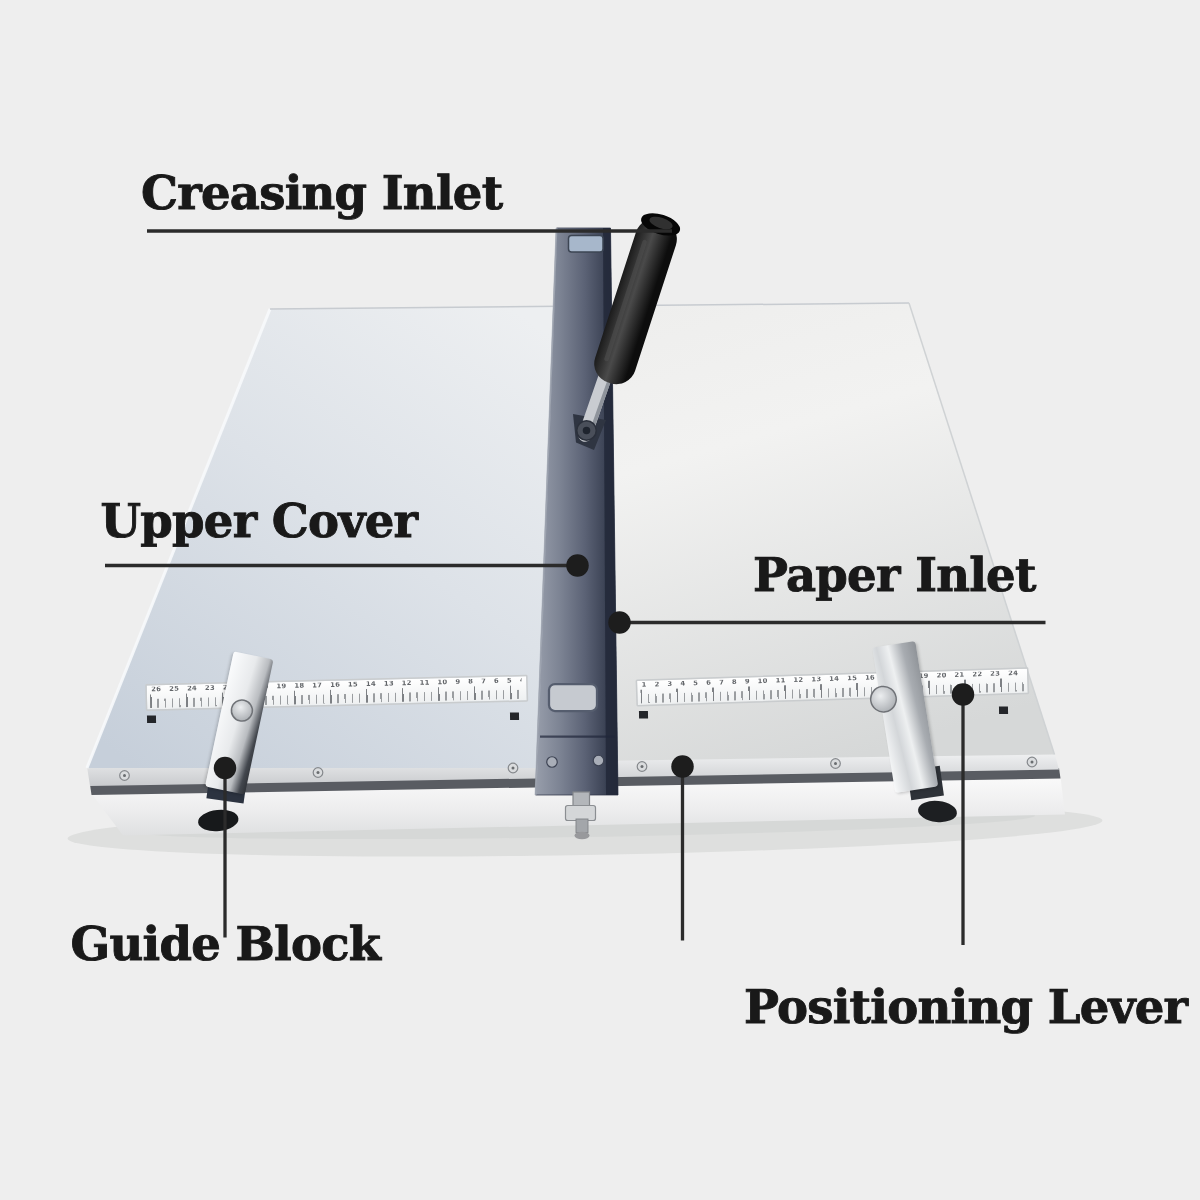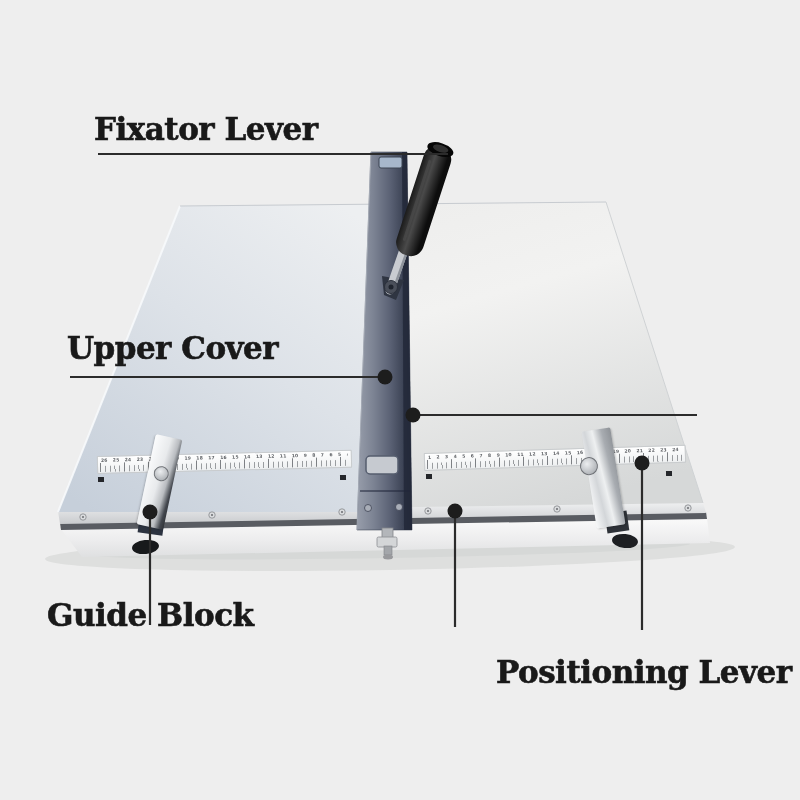--- a/index.html
+++ b/index.html
@@ -39,21 +39,21 @@
   .knob{position:absolute;border-radius:50%;z-index:13;}
   #guide-block-knob{left:132px;top:540px;width:27px;height:14px;background:#17191b;transform:rotate(-6deg);}
   #fixator-knob{left:612px;top:534px;width:26px;height:14px;background:#1d1f22;transform:rotate(6deg);}
 
   
   .callout-label{position:absolute;font-family:"DejaVu Serif",serif;font-weight:bold;font-size:31px;
       color:#191919;letter-spacing:-0.5px;white-space:nowrap;-webkit-text-stroke:0.6px #191919;z-index:40;}
   #lbl-creasing-lever{left:94px;top:111px;}
   #lbl-upper-cover{left:67px;top:330px;text-align:center;}
   #lbl-paper-inlet{left:502px;top:366px;}
-  #lbl-guide-block{left:47px;top:597px;}
+  #lbl-guide-block{left:47px;top:612px;}
   #lbl-side-fixator{left:353px;top:626px;}
   #lbl-positioning-ruler{left:496px;top:654px;}
 </style>
 </head>
 <body>
 
 <div class="stage">
 
   <svg id="machine-svg" class="layer" width="800" height="800" viewBox="0 0 800 800">
     <defs>
@@ -198,18 +198,19 @@
     </g>
     <g fill="#1d1d1d">
       <circle cx="385" cy="377" r="7.5"></circle>
       <circle cx="413" cy="415" r="7.5"></circle>
       <circle cx="150" cy="512" r="7.5"></circle>
       <circle cx="455" cy="511" r="7.5"></circle>
       <circle cx="642" cy="463" r="7.5"></circle>
     </g>
   </svg>
 
-  <div class="callout-label" id="lbl-creasing-lever">Fixator Lever</div>
+  <div class="callout-label" id="lbl-creasing-lever">Creasing Inlet</div>
   <div class="callout-label" id="lbl-upper-cover">Upper Cover</div>
+  <div class="callout-label" id="lbl-paper-inlet">Paper Inlet</div>
   <div class="callout-label" id="lbl-guide-block">Guide Block</div>
   <div class="callout-label" id="lbl-positioning-ruler">Positioning Lever</div>
 
 </div>
 
 </body></html>

